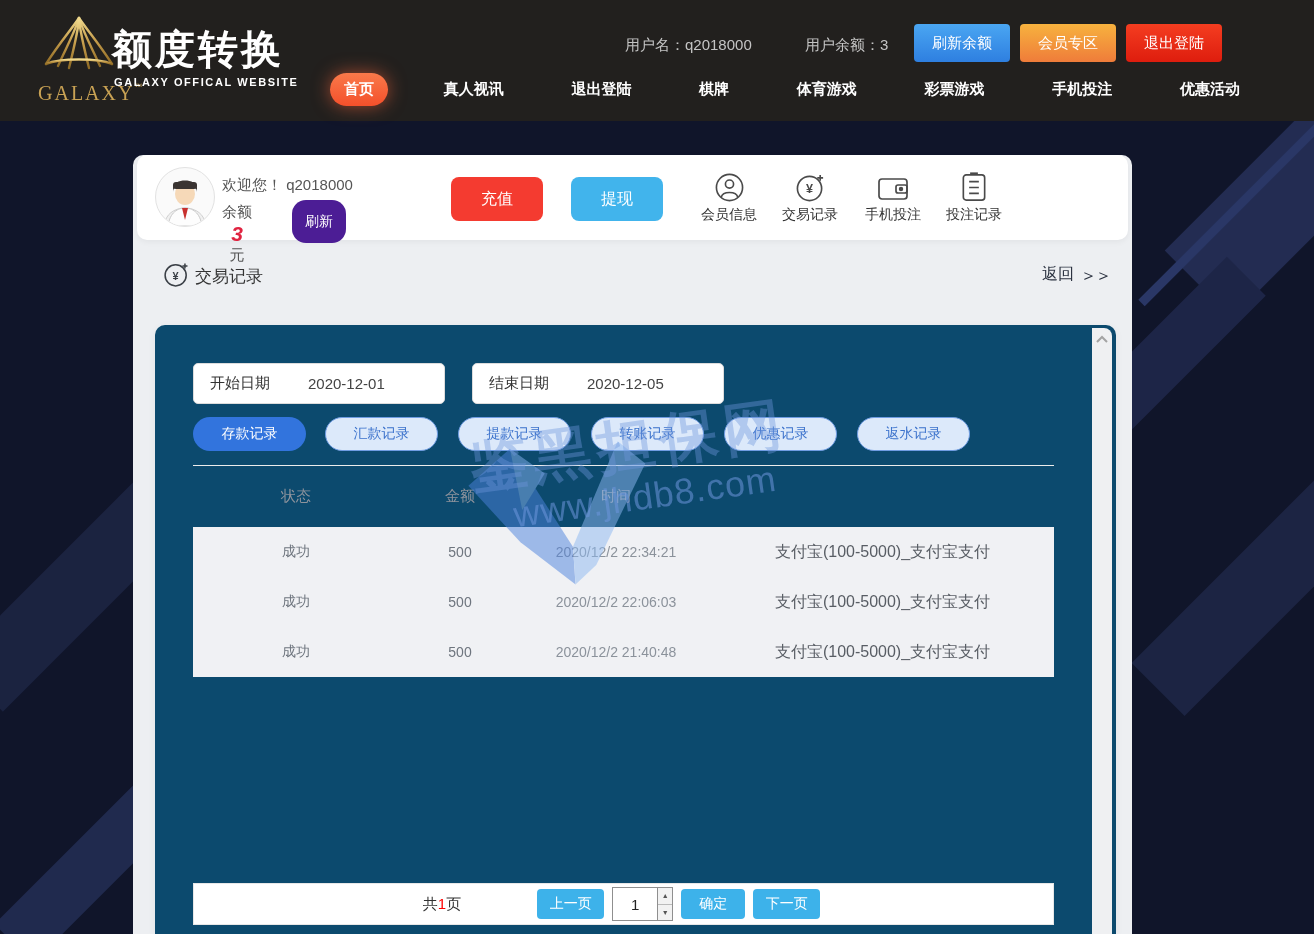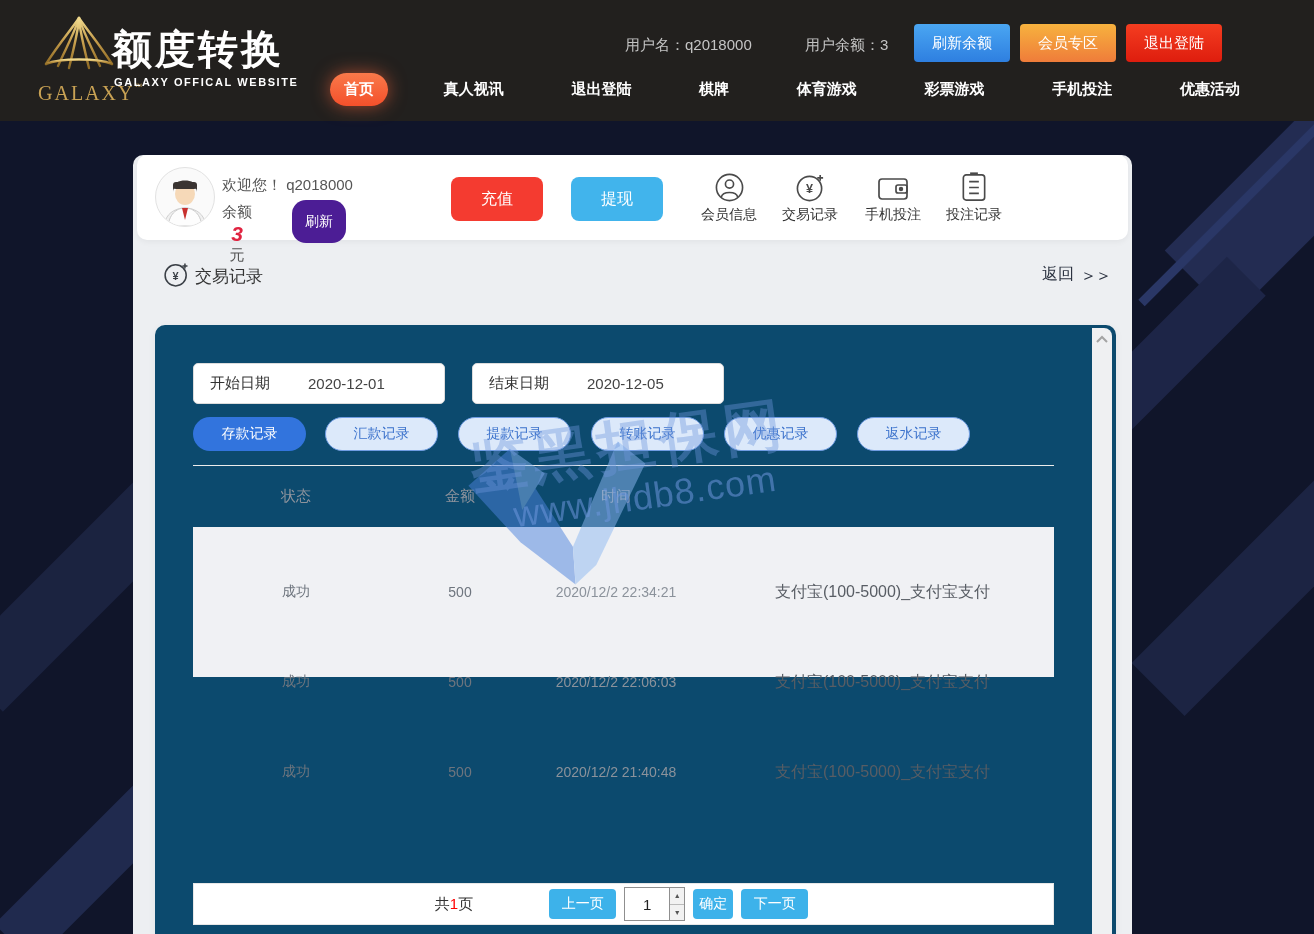--- a/index.html
+++ b/index.html
@@ -75,33 +75,33 @@
   .tab{position:absolute;top:92px;width:113px;height:34px;border-radius:17px;font-size:14px;
        display:flex;align-items:center;justify-content:center;cursor:pointer;box-sizing:border-box;}
   .tab.active{background:#3274dd;color:#fff;}
   .tab.plain{background:#dce9fa;border:1px solid #6f9ce2;color:#3b72cc;}
 
   .tbl-divider{position:absolute;left:38px;width:861px;top:140px;height:1px;background:#ececec;}
   .tbl-head{position:absolute;left:38px;width:861px;top:150px;height:42px;display:grid;
             grid-template-columns:206px 122px 190px 1fr;align-items:center;}
   .tbl-head div{text-align:center;font-size:15px;color:#8e939c;}
   .tbl-body{position:absolute;left:38px;width:861px;top:202px;height:150px;background:#f0f1f4;}
-  .tbl-row{height:50px;display:grid;grid-template-columns:206px 122px 190px 1fr;align-items:center;margin-top:40px;}
+  .tbl-row{height:50px;display:grid;grid-template-columns:206px 122px 190px 1fr;align-items:center;}
   .tbl-row div{text-align:center;}
   .c-status,.c-amount{font-size:14px;color:#6e757e;}
   .c-time{font-size:14px;color:#8b929b;}
   .c-remark{font-size:16px;color:#585d64;}
 
   .pager{position:absolute;left:38px;width:861px;top:558px;height:42px;border:1px solid #e7e7e7;
          background:#fff;display:flex;align-items:center;justify-content:center;box-sizing:border-box;}
   .pg-total{font-size:15px;color:#333;margin-right:72px;}
   .pg-total .red{color:#f00;}
   .pg-btn{width:67px;height:30px;background:#3db2ea;border-radius:4px;color:#fff;font-size:14px;
           display:flex;align-items:center;justify-content:center;cursor:pointer;margin:0 4px;}
-  .pg-btn.confirm{width:40px;font-family:Liberation Mono, monospace;}
+  .pg-btn.confirm{width:64px;font-family:Liberation Mono, monospace;}
   .pg-inputwrap{width:61px;height:34px;border:1px solid #8f8f8f;background:#fff;display:flex;margin:0 4px;box-sizing:border-box;}
   .page-input{width:40px;border:none;outline:none;text-align:center;font-size:15px;color:#222;font-family:inherit;}
   .spinner{width:18px;border-left:1px solid #8f8f8f;display:flex;flex-direction:column;}
   .spin-cell{flex:1;display:flex;align-items:center;justify-content:center;font-size:7px;color:#555;
              background:#f2f2f2;cursor:pointer;}
   .spin-cell.up{border-bottom:1px solid #bbb;}
 
   
   .watermark{position:absolute;inset:0;z-index:60;pointer-events:none;}
   .wm-title{position:absolute;left:468px;top:400px;width:420px;font-size:58px;font-weight:800;

